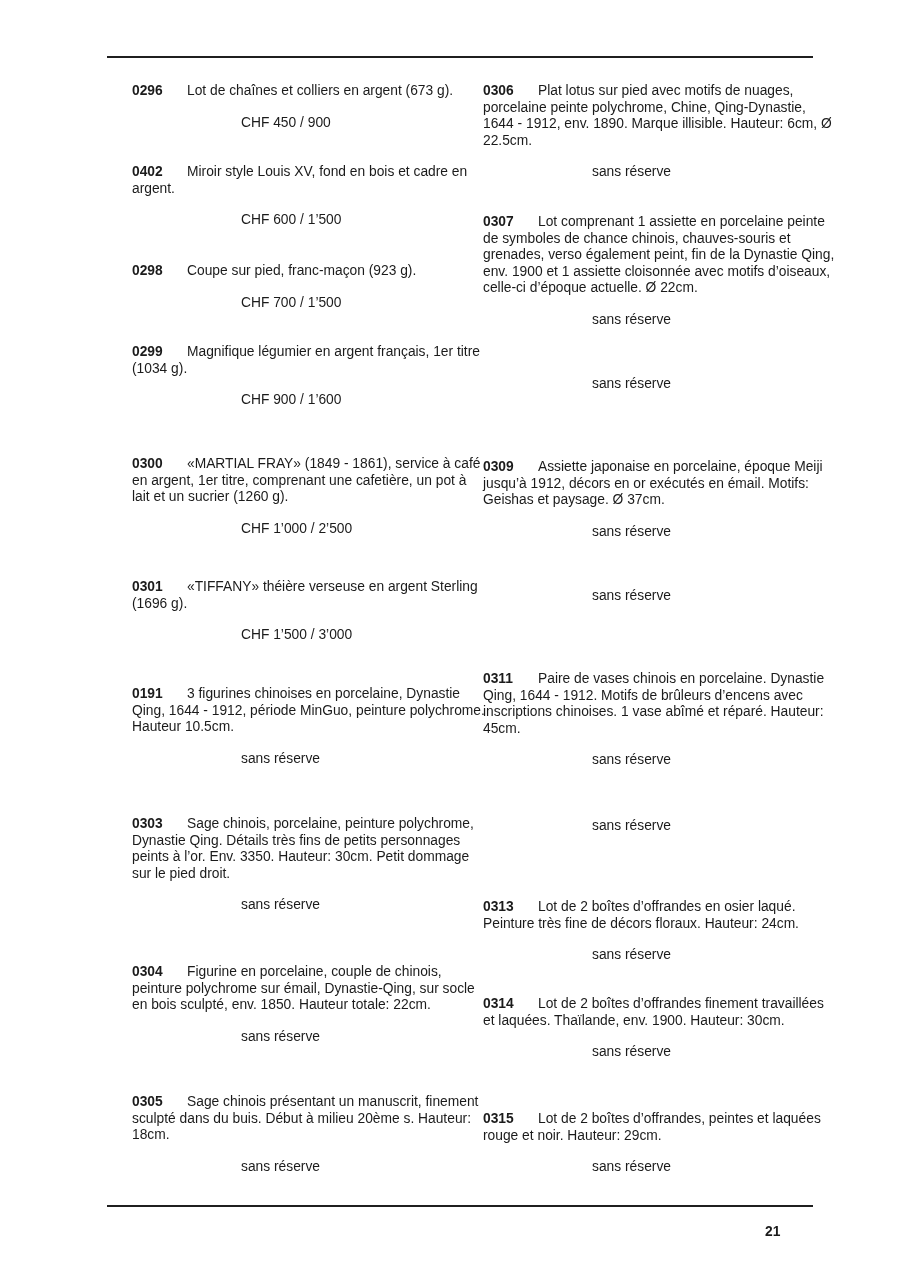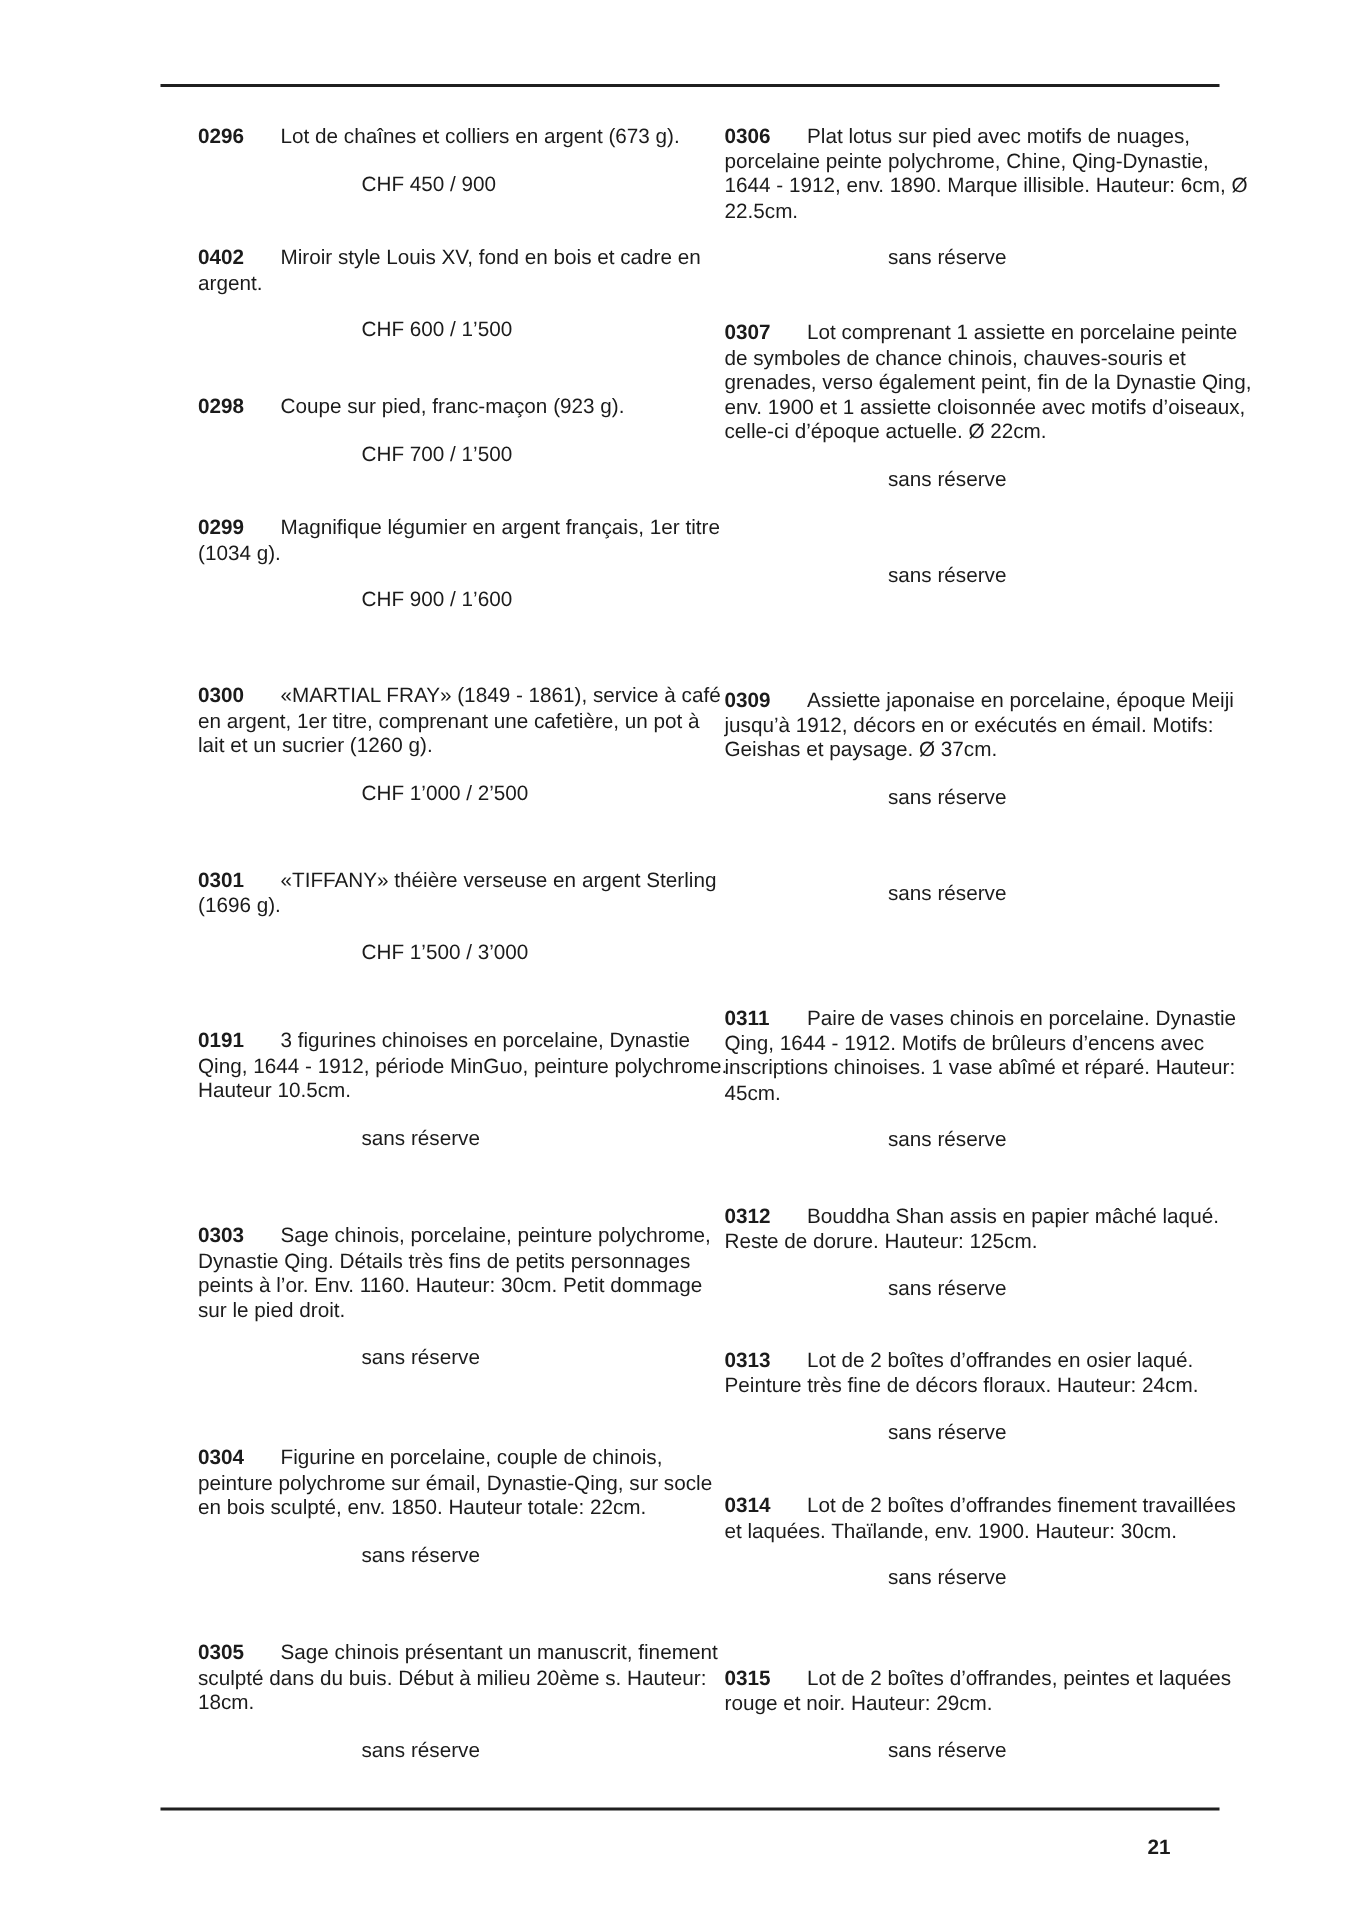--- a/index.html
+++ b/index.html
@@ -89,21 +89,21 @@
   </div>
       <div class="lot-block" style="top: 579px;">
     <p class="desc"><span class="lot-number">0301</span><span>«TIFFANY» théière verseuse en argent Sterling (1696 g).</span></p>
     <p class="note">CHF 1’500 / 3’000</p>
   </div>
       <div class="lot-block" style="top: 686px;">
     <p class="desc"><span class="lot-number">0191</span><span>3 figurines chinoises en porcelaine, Dynastie Qing, 1644 - 1912, période MinGuo, peinture polychrome. Hauteur 10.5cm.</span></p>
     <p class="note">sans réserve</p>
   </div>
       <div class="lot-block" style="top: 816px;">
-    <p class="desc"><span class="lot-number">0303</span><span>Sage chinois, porcelaine, peinture polychrome, Dynastie Qing. Détails très fins de petits personnages peints à l’or. Env. 1160. Hauteur: 30cm. Petit dommage sur le pied droit.</span></p>
+    <p class="desc"><span class="lot-number">0303</span><span>Sage chinois, porcelaine, peinture polychrome, Dynastie Qing. Détails très fins de petits personnages peints à l’or. Env. 3350. Hauteur: 30cm. Petit dommage sur le pied droit.</span></p>
     <p class="note">sans réserve</p>
   </div>
       <div class="lot-block" style="top: 964px;">
     <p class="desc"><span class="lot-number">0304</span><span>Figurine en porcelaine, couple de chinois, peinture polychrome sur émail, Dynastie-Qing, sur socle en bois sculpté, env. 1850. Hauteur totale: 22cm.</span></p>
     <p class="note">sans réserve</p>
   </div>
       <div class="lot-block" style="top: 1094px;">
     <p class="desc"><span class="lot-number">0305</span><span>Sage chinois présentant un manuscrit, finement sculpté dans du buis. Début à milieu 20ème s. Hauteur: 18cm.</span></p>
     <p class="note">sans réserve</p>
   </div>
@@ -125,21 +125,20 @@
     <p class="note">sans réserve</p>
   </div>
       <div class="lot-block" style="top: 573px;">
     <p class="note">sans réserve</p>
   </div>
       <div class="lot-block" style="top: 671px;">
     <p class="desc"><span class="lot-number">0311</span><span>Paire de vases chinois en porcelaine. Dynastie Qing, 1644 - 1912. Motifs de brûleurs d’encens avec inscriptions chinoises. 1 vase abîmé et réparé. Hauteur: 45cm.</span></p>
     <p class="note">sans réserve</p>
   </div>
       <div class="lot-block" style="top: 803px;">
-    <p class="desc"><span class="lot-number">0312</span><span>Bouddha Shan assis en papier mâché laqué. Reste de dorure. Hauteur: 125cm.</span></p>
     <p class="note">sans réserve</p>
   </div>
       <div class="lot-block" style="top: 899px;">
     <p class="desc"><span class="lot-number">0313</span><span>Lot de 2 boîtes d’offrandes en osier laqué. Peinture très fine de décors floraux. Hauteur: 24cm.</span></p>
     <p class="note">sans réserve</p>
   </div>
       <div class="lot-block" style="top: 996px;">
     <p class="desc"><span class="lot-number">0314</span><span>Lot de 2 boîtes d’offrandes finement travaillées et laquées. Thaïlande, env. 1900. Hauteur: 30cm.</span></p>
     <p class="note">sans réserve</p>
   </div>

